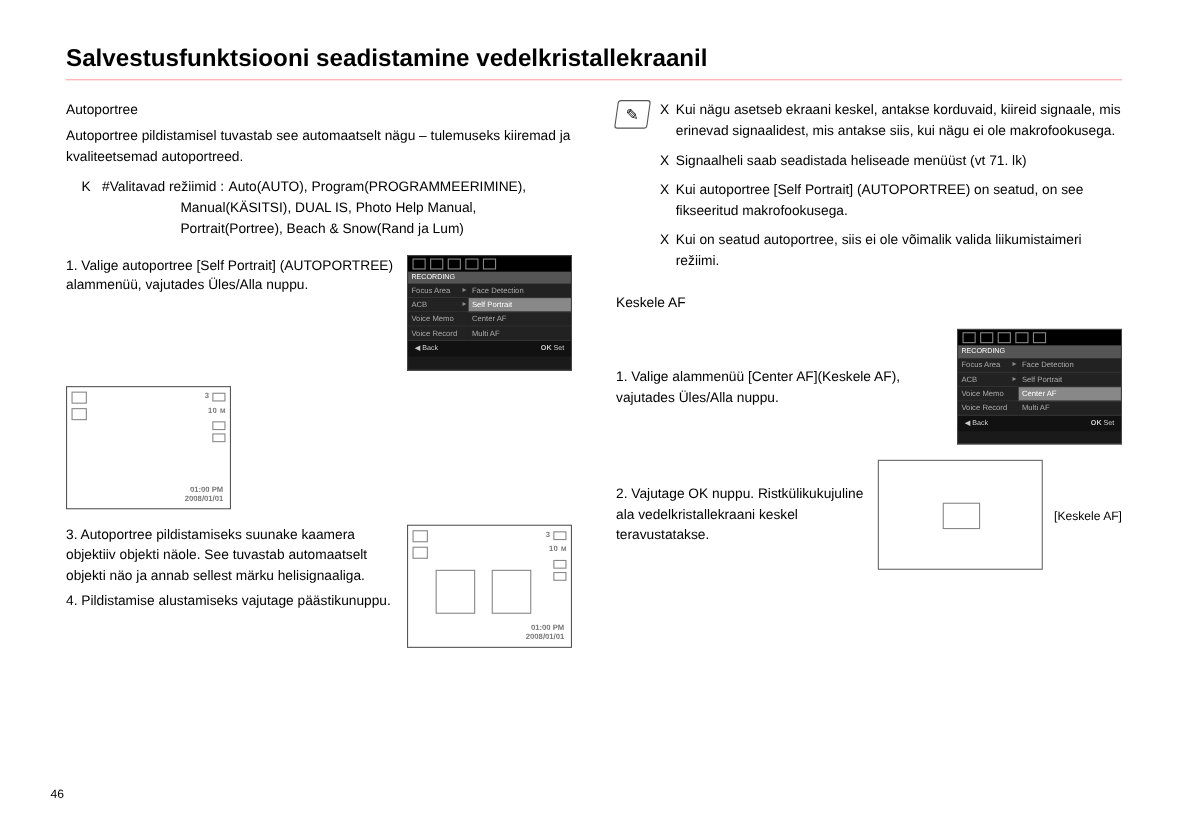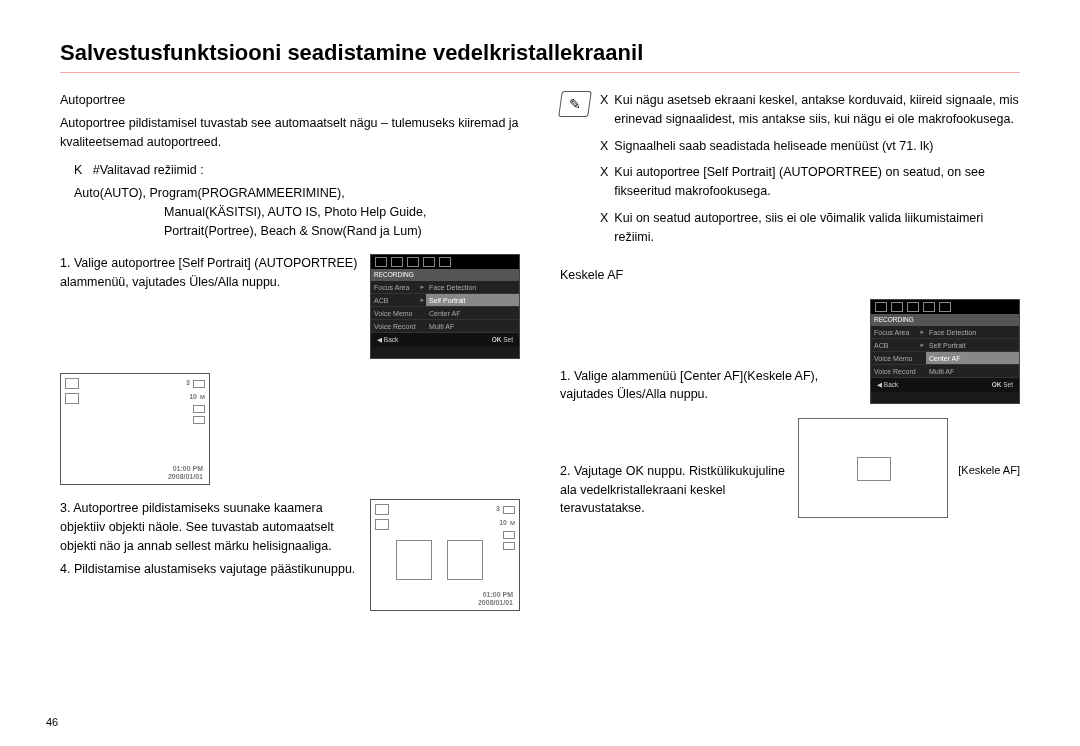--- a/index.html
+++ b/index.html
@@ -4,23 +4,23 @@
 <style>
   * { margin: 0; padding: 0; box-sizing: border-box; }
   html, body { width: 1080px; height: 746px; background: #fff; font-family: Arial, Helvetica, sans-serif; color: #000; }
   .page { padding: 40px 60px 20px 60px; position: relative; height: 746px; }
   .title { font-size: 22px; font-weight: bold; border-bottom: 1px solid #fca5a5; padding-bottom: 6px; margin-bottom: 18px; }
   .cols { display: flex; gap: 40px; }
   .col { flex: 1; font-size: 12.5px; line-height: 1.5; }
   .block { margin-bottom: 10px; }
   .sub { display: block; margin-bottom: 4px; }
   .modes { padding-left: 14px; }
-  .modes-row1 { display: flex; gap: 4px; flex-direction: column; }
+  .modes-row1 { display: flex; gap: 4px; }
   .modes-row2 { padding-left: 90px; }
-  .step-row { display: flex; align-items: flex-end; gap: 10px; margin-top: 14px; }
+  .step-row { display: flex; align-items: center; gap: 10px; margin-top: 14px; }
   .step-text { flex: 1; }
   .step-text p { margin: 0 0 4px 0; }
   .menu-shot { width: 150px; height: 105px; background: #1a1a1a; border: 1px solid #444; font-size: 7px; color: #ccc; }
   .menu-topbar { height: 14px; background: #000; display:flex; align-items:center; padding:0 4px; gap:4px; }
   .menu-topbar span { width:12px; height:10px; border:1px solid #888; display:inline-block; }
   .menu-recording { background:#555; color:#fff; padding:1px 3px; font-size:6.5px; }
   .menu-body { display:flex; font-size:7px; }
   .menu-left { width: 55px; }
   .menu-right { flex:1; }
   .menu-item { padding:2px 3px; border-bottom:1px solid #333; background:#222; color:#aaa; position:relative; height:13px; line-height:9px; }
@@ -60,21 +60,21 @@
 
     <div class="col left-steps">
       <span class="sub">Autoportree</span>
       <div class="block">Autoportree pildistamisel tuvastab see automaatselt nägu – tulemuseks kiiremad ja kvaliteetsemad autoportreed.</div>
 
       <div class="modes block">
         <div class="modes-row1">
           <span>K&nbsp;&nbsp;&nbsp;#Valitavad režiimid :</span>
           <span>Auto(AUTO), Program(PROGRAMMEERIMINE),</span>
         </div>
-        <div class="modes-row2">Manual(KÄSITSI), AUTO IS, Photo Help Guide,</div>
+        <div class="modes-row2">Manual(KÄSITSI), DUAL IS, Photo Help Manual,</div>
         <div class="modes-row2">Portrait(Portree), Beach &amp; Snow(Rand ja Lum)</div>
       </div>
 
       <div class="step-row">
         <div class="step-text">1. Valige autoportree [Self Portrait] (AUTOPORTREE) alammenüü, vajutades Üles/Alla nuppu.</div>
         <div class="menu-shot">
           <div class="menu-topbar">
               <span></span>
               <span></span>
               <span></span>

